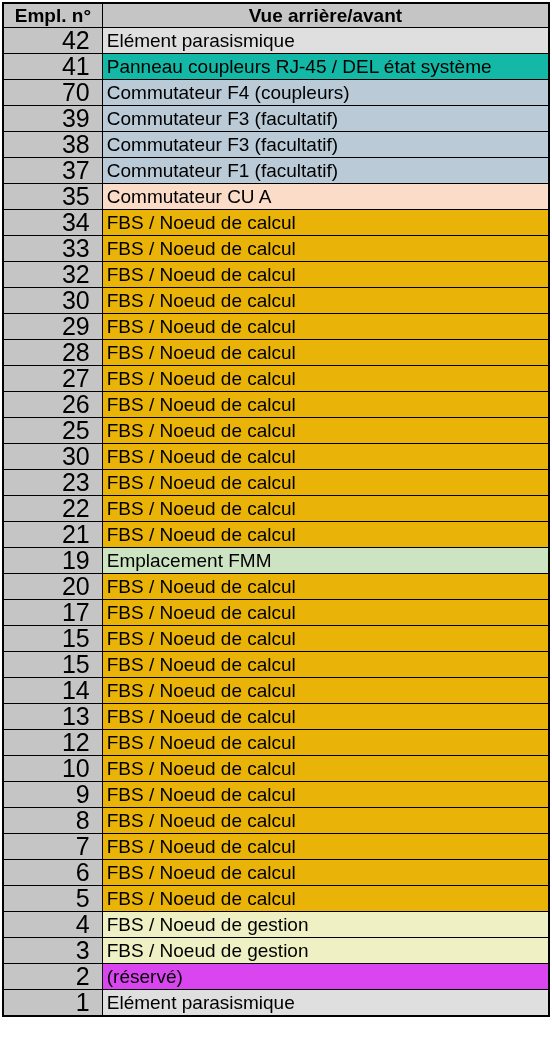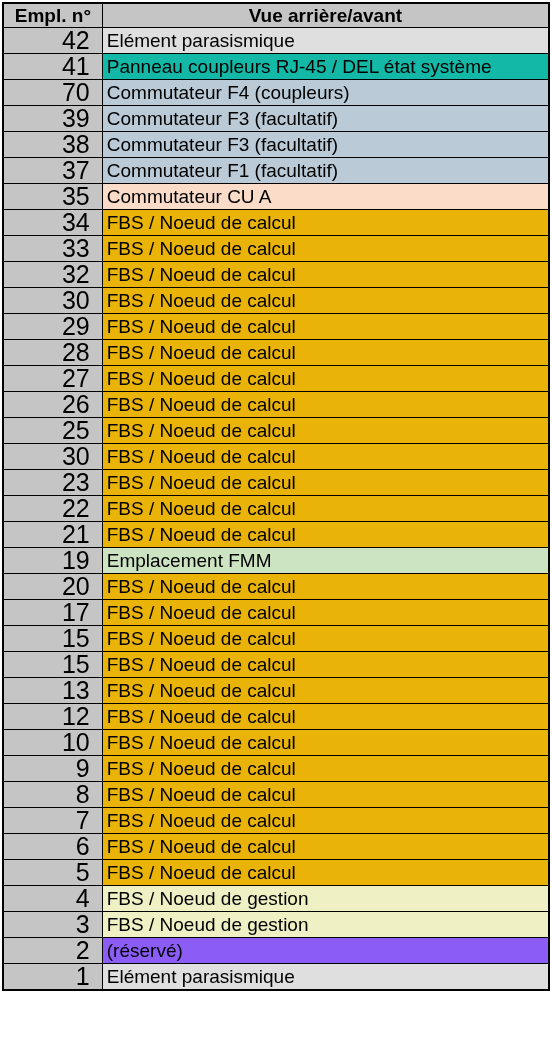--- a/index.html
+++ b/index.html
@@ -45,21 +45,21 @@
     font-size:19px;
   }
   
   .c-gray   { background:#dfdfdf; }
   .c-salmon { background:#14b8a6; }
   .c-steel  { background:#bacad6; }
   .c-peach  { background:#fadcc9; }
   .c-aqua   { background:#eab308; }
   .c-green  { background:#cde4c3; }
   .c-yellow { background:#eff0c4; }
-  .c-white  { background:#8b5cf6; }
+  .c-white  { background:#d946ef; }
   .small    { font-size:17px; }
 </style>
 </head>
 <body>
 
 <table>
   <colgroup>
     <col style="width:88px">
     <col>
   </colgroup>
@@ -164,20 +164,24 @@
       </tr>
       <tr>
         <td class="num">15</td>
         <td class="desc c-aqua">FBS / Noeud de calcul</td>
       </tr>
       <tr>
         <td class="num">15</td>
         <td class="desc c-aqua">FBS / Noeud de calcul</td>
       </tr>
       <tr>
+        <td class="num">14</td>
+        <td class="desc c-aqua">FBS / Noeud de calcul</td>
+      </tr>
+      <tr>
         <td class="num">13</td>
         <td class="desc c-aqua">FBS / Noeud de calcul</td>
       </tr>
       <tr>
         <td class="num">12</td>
         <td class="desc c-aqua">FBS / Noeud de calcul</td>
       </tr>
       <tr>
         <td class="num">10</td>
         <td class="desc c-aqua">FBS / Noeud de calcul</td>

